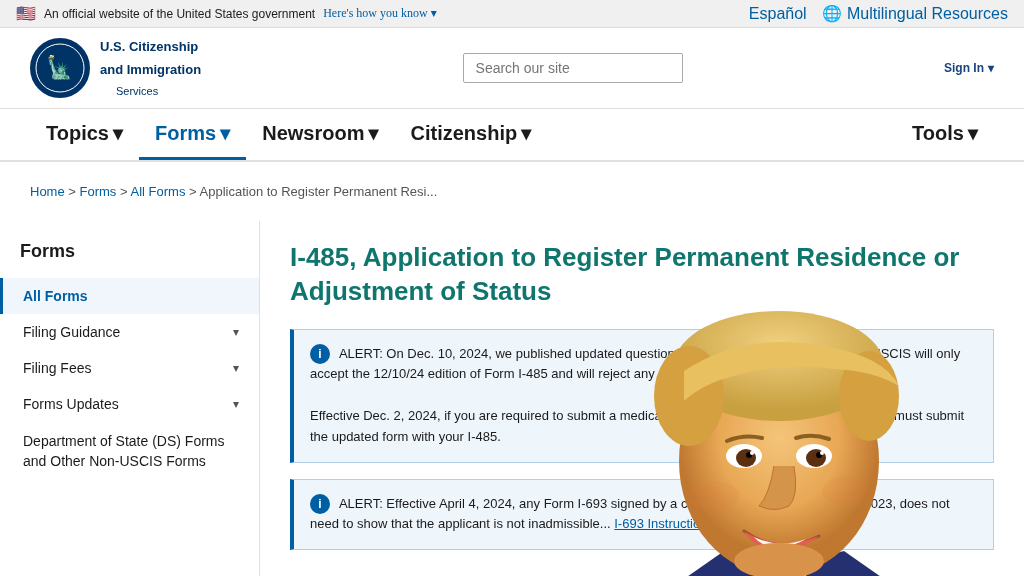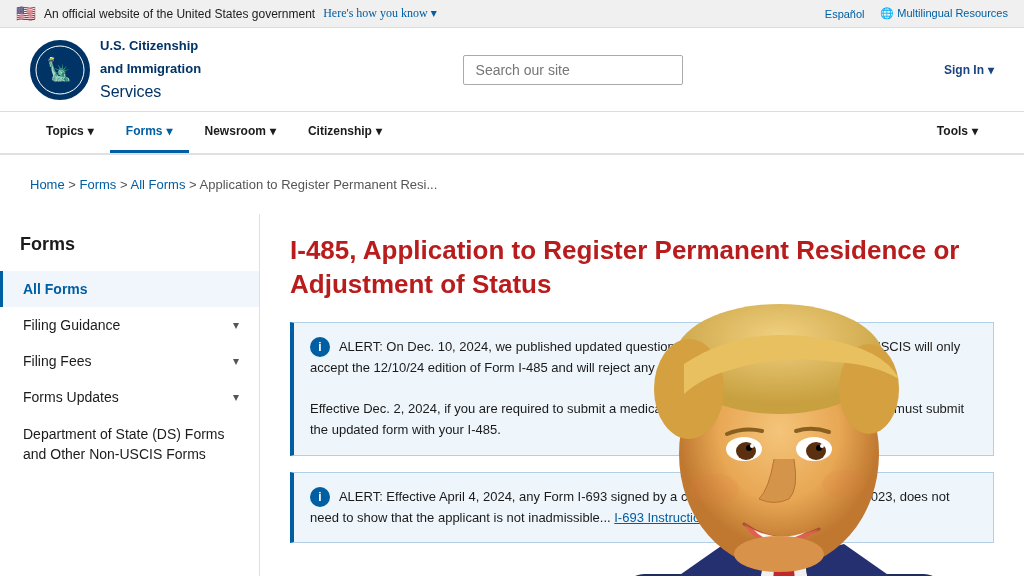--- a/index.html
+++ b/index.html
@@ -13,21 +13,21 @@
       align-items: center;
       justify-content: space-between;
       font-size: 12px;
       color: #1b1b1b;
       border-bottom: 1px solid #ddd;
     }
     .gov-banner-left { display: flex; align-items: center; gap: 8px; }
     .flag { font-size: 16px; }
     .how-know-link { color: #005ea2; text-decoration: none; font-family: Liberation Serif, serif; }
     .gov-banner-right { display: flex; align-items: center; gap: 16px; }
-    .gov-banner-right a { color: #005ea2; text-decoration: none; font-size: 11px; }
+    .gov-banner-right a { color: #005ea2; text-decoration: none; font-size: 16px; }
 
     
     .site-header {
       background: #fff;
       padding: 10px 30px;
       display: flex;
       align-items: center;
       justify-content: space-between;
       border-bottom: 1px solid #ddd;
     }
@@ -37,21 +37,21 @@
       border-radius: 50%;
       border: 2px solid #003366;
       display: flex; align-items: center; justify-content: center;
       overflow: hidden;
       background: #003366;
       flex-shrink: 0;
     }
     .logo-circle svg { width: 50px; height: 50px; }
     .logo-text { display: flex; flex-direction: column; gap: 7px; }
     .logo-text-top { font-size: 13px; font-weight: 700; color: #003366; line-height: 1.2; }
-    .logo-text-bottom { font-size: 16px; color: #003366; }
+    .logo-text-bottom { font-size: 11px; color: #003366; margin-left: 16px; }
 
     .header-center { display: flex; flex: 1; justify-content: center; max-width: 300px; margin: 0 40px; }
     .search-box {
       border: 1px solid #aaa;
       border-radius: 2px;
       padding: 6px 12px;
       font-size: 14px;
       width: 220px;
       color: #666;
       background: #fff;
@@ -69,21 +69,21 @@
     .main-nav {
       background: #fff;
       border-bottom: 2px solid #e0e0e0;
       padding: 0 30px;
       display: flex;
       align-items: center;
       gap: 0;
     }
     .nav-item {
       padding: 12px 16px;
-      font-size: 12px;
+      font-size: 20px;
       font-weight: 600;
       color: #1b1b1b;
       cursor: pointer;
       display: flex; align-items: center; gap: 4px;
       border-bottom: 3px solid transparent;
       text-decoration: none;
     }
     .nav-item.active {
       color: #005ea2;
       border-bottom: 3px solid #005ea2;
@@ -144,21 +144,21 @@
       flex: 1;
       padding: 20px 30px;
       overflow-y: auto;
       background: #fff;
       position: relative;
       z-index: 1;
     }
     .page-title {
       font-size: 26px;
       font-weight: 700;
-      color: #b91c1c;
+      color: #0f766e;
       margin-bottom: 20px;
       line-height: 1.3;
     }
 
     
     .alert-box {
       border: 1px solid #b3cfe8;
       border-left: 4px solid #005ea2;
       background: #eef5fb;
       padding: 14px 16px;

